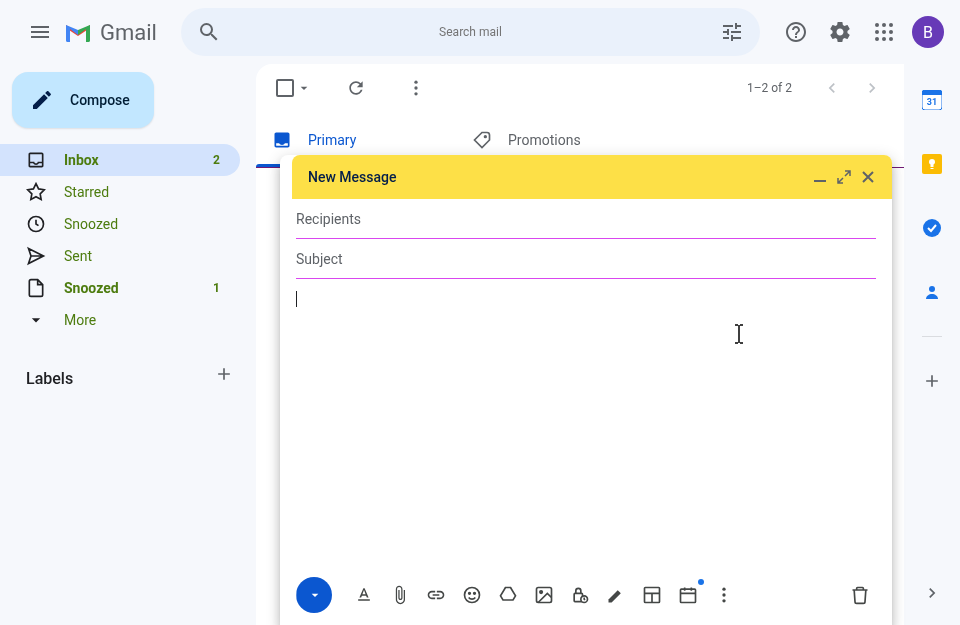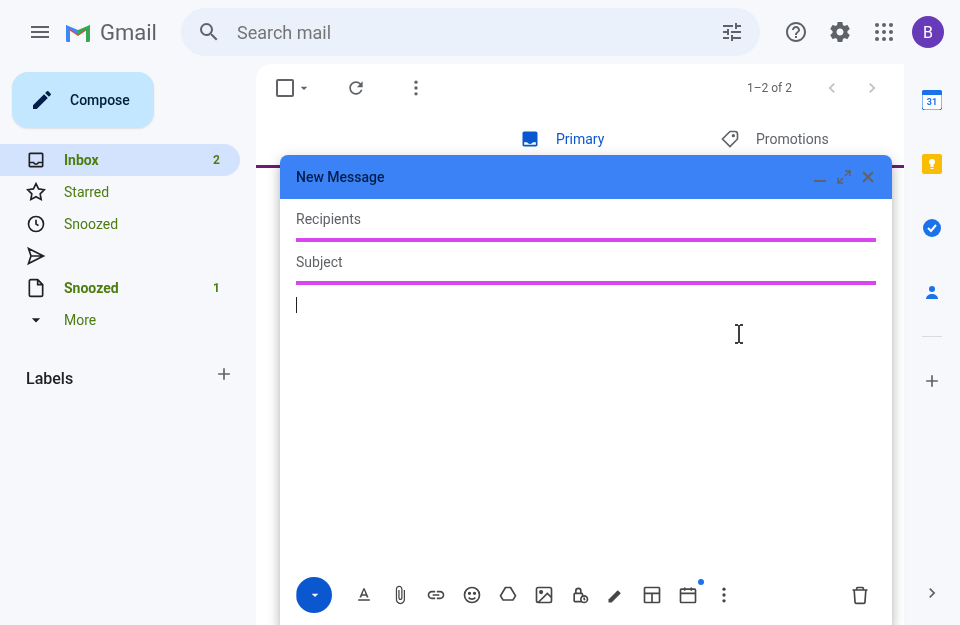--- a/index.html
+++ b/index.html
@@ -4,21 +4,21 @@
 <style>
 * { margin: 0; padding: 0; box-sizing: border-box; font-family: 'Google Sans', Roboto, Arial, sans-serif; }
 body { background: #f6f8fc; width: 960px; height: 625px; overflow: hidden; position: relative; }
 
 
 .header { display: flex; align-items: center; height: 64px; padding: 0 16px; }
 .menu-btn { width: 48px; height: 48px; display: flex; align-items: center; justify-content: center; border-radius: 50%; cursor: pointer; }
 .logo-wrap { display: flex; align-items: center; gap: 8px; padding-right: 24px; }
 .logo-text { font-size: 22px; color: #5f6368; }
 .search-bar { flex: 1; max-width: 720px; background: #eaf1fb; border-radius: 24px; height: 48px; display: flex; align-items: center; padding: 0 8px; }
-.search-bar input { flex: 1; border: none; background: transparent; font-size: 18px; color: #6d28d9; outline: none; padding: 0 8px; }
+.search-bar input { flex: 1; border: none; background: transparent; font-size: 12px; color: #6d28d9; outline: none; padding: 0 8px; text-align: center; }
 .search-icon-btn { width: 40px; height: 40px; display: flex; align-items: center; justify-content: center; border-radius: 50%; cursor: pointer; }
 .header-actions { display: flex; align-items: center; gap: 4px; margin-left: 16px; }
 .header-icon-btn { width: 40px; height: 40px; display: flex; align-items: center; justify-content: center; border-radius: 50%; cursor: pointer; }
 .avatar { width: 32px; height: 32px; border-radius: 50%; background: #673ab7; color: #fff; display: flex; align-items: center; justify-content: center; font-size: 16px; margin-left: 4px; cursor: pointer; }
 
 
 .main { display: flex; height: calc(625px - 64px); }
 
 
 .sidebar { width: 256px; padding: 8px 0; }
@@ -35,38 +35,38 @@
 
 
 .content { flex: 1; background: #fff; border-radius: 16px 0 0 0; margin-right: 56px; position: relative; }
 .toolbar { display: flex; align-items: center; height: 48px; padding: 0 16px; gap: 8px; }
 .checkbox-wrap { display: flex; align-items: center; gap: 2px; padding: 4px; cursor: pointer; }
 .checkbox { width: 18px; height: 18px; border: 2px solid #5f6368; border-radius: 2px; }
 .toolbar-spacer { flex: 1; }
 .page-info { font-size: 12px; color: #5f6368; margin-right: 16px; }
 .page-btn { width: 32px; height: 32px; display: flex; align-items: center; justify-content: center; border-radius: 50%; cursor: pointer; }
 .toolbar-icon-btn { width: 40px; height: 40px; display: flex; align-items: center; justify-content: center; border-radius: 50%; cursor: pointer; margin-left: 12px; }
-.tabs { display: flex; height: 56px; border-bottom: 3px solid #701a75; justify-content: flex-end; }
+.tabs { display: flex; height: 56px; border-bottom: 1px solid #701a75; }
 .tab { display: flex; align-items: center; gap: 16px; padding: 0 16px; min-width: 200px; cursor: pointer; font-size: 14px; color: #5f6368; position: relative; }
 .tab.active { color: #0b57d0; }
 .tab.active::after { content: ''; position: absolute; bottom: 0; left: 0; right: 0; height: 3px; background: #0b57d0; border-radius: 3px 3px 0 0; }
 
 
 .side-panel { position: absolute; right: 0; top: 64px; width: 56px; display: flex; flex-direction: column; align-items: center; padding-top: 16px; gap: 24px; }
 .side-icon { width: 40px; height: 40px; display: flex; align-items: center; justify-content: center; border-radius: 50%; cursor: pointer; }
 .side-divider { width: 20px; height: 1px; background: #dadce0; }
 .side-expand { position: absolute; right: 12px; bottom: 16px; width: 32px; height: 32px; display: flex; align-items: center; justify-content: center; border-radius: 50%; cursor: pointer; }
 
 
 .compose-dialog { position: absolute; right: 68px; bottom: 0; width: 612px; height: 470px; background: #fff; border-radius: 8px 8px 0 0; box-shadow: 0 8px 10px 1px rgba(0,0,0,0.14), 0 3px 14px 2px rgba(0,0,0,0.12), 0 5px 5px -3px rgba(0,0,0,0.2); display: flex; flex-direction: column; z-index: 100; }
-.compose-header { display: flex; align-items: center; background: #3b82f6; padding: 10px 12px 10px 16px; border-radius: 8px 8px 0 0; }
+.compose-header { display: flex; align-items: center; background: #fde047; padding: 10px 12px 10px 16px; border-radius: 8px 8px 0 0; margin-left: 12px; }
 .compose-title { flex: 1; font-size: 14px; font-weight: 500; color: #041e49; }
 .compose-header-btn { width: 24px; height: 24px; display: flex; align-items: center; justify-content: center; cursor: pointer; border-radius: 4px; }
 .compose-body { flex: 1; padding: 0 16px; display: flex; flex-direction: column; }
-.compose-field { border-bottom: 4px solid #d946ef; padding: 10px 0; }
+.compose-field { border-bottom: 1px solid #d946ef; padding: 10px 0; }
 .compose-field input { width: 100%; border: none; outline: none; font-size: 14px; color: #202124; }
 .compose-field input::placeholder { color: #5f6368; }
 .compose-textarea { flex: 1; padding: 12px 0; position: relative; }
 .text-cursor { position: absolute; top: 12px; left: 0; width: 1px; height: 16px; background: #202124; animation: blink 1s infinite; }
 @keyframes blink { 50% { opacity: 0; } }
 .compose-footer { display: flex; align-items: center; padding: 12px 16px; gap: 4px; }
 .send-btn-group { display: flex; background: #0b57d0; border-radius: 18px; overflow: hidden; margin-right: 12px; }
 .send-btn { padding: 0 20px; height: 36px; display: flex; align-items: center; color: #fff; font-size: 14px; font-weight: 500; cursor: pointer; }
 .send-more { width: 36px; height: 36px; display: flex; align-items: center; justify-content: center; border-left: 1px solid rgba(255,255,255,0.3); cursor: pointer; }
 .compose-tool-btn { width: 32px; height: 32px; display: flex; align-items: center; justify-content: center; border-radius: 4px; cursor: pointer; position: relative; }
@@ -167,20 +167,21 @@
       <svg width="20" height="20" viewBox="0 0 24 24" fill="none" stroke="#202124" stroke-width="2">
           <circle cx="12" cy="12" r="9"></circle>
           <path d="M12 7v5l3 2"></path>
         </svg>
       <span class="nav-label">Snoozed</span>
     </div>
     <div class="nav-item">
       <svg width="20" height="20" viewBox="0 0 24 24" fill="none" stroke="#202124" stroke-width="2">
           <path d="M3 3l18 9-18 9 3-9-3-9z M6 12h14"></path>
         </svg>
+      <span class="nav-label">Sent</span>
     </div>
     <div class="nav-item bold">
       <svg width="20" height="20" viewBox="0 0 24 24" fill="none" stroke="#202124" stroke-width="2">
           <path d="M14 2H6a2 2 0 00-2 2v16a2 2 0 002 2h12a2 2 0 002-2V8l-6-6z M14 2v6h6"></path>
         </svg>
       <span class="nav-label">Snoozed</span>
       <span class="nav-count">1</span>
     </div>
     <div class="nav-item">
       <svg width="20" height="20" viewBox="0 0 24 24" fill="#202124">

